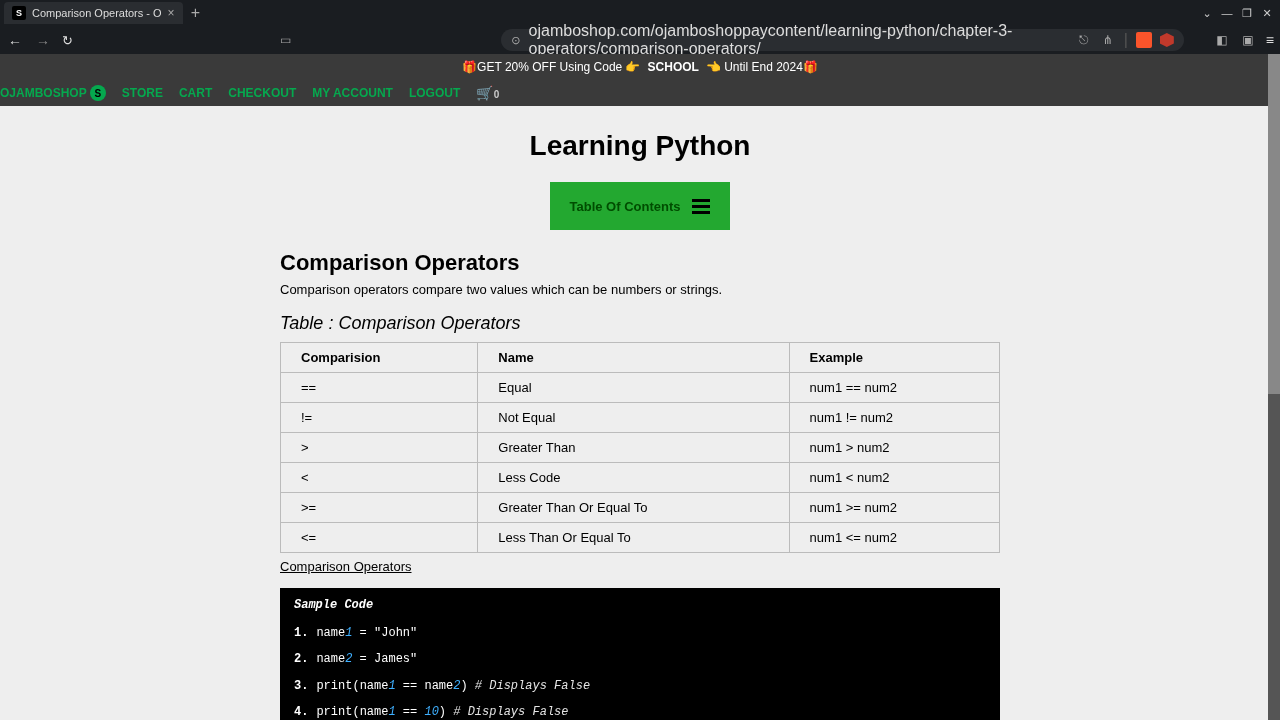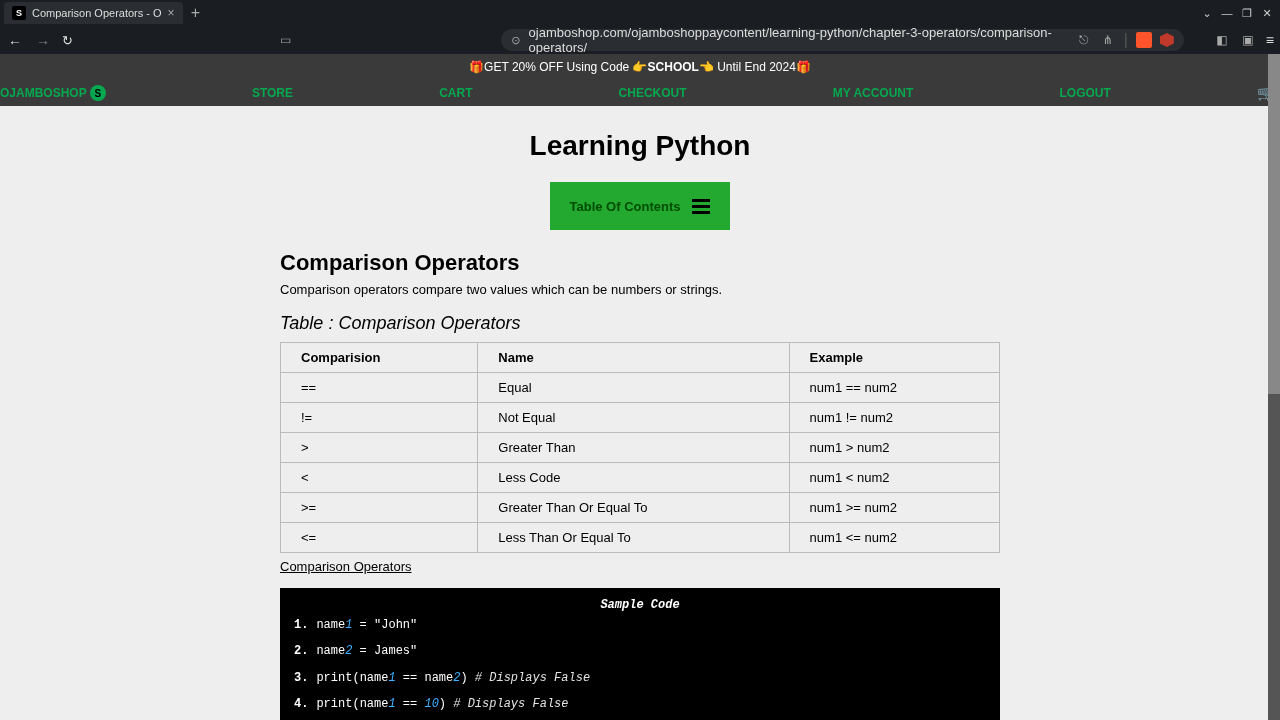--- a/index.html
+++ b/index.html
@@ -16,37 +16,37 @@
 .window-controls { display: flex; gap: 2px; }
 .win-btn { width: 18px; height: 18px; display: flex; align-items: center; justify-content: center; color: #ccc; font-size: 11px; cursor: pointer; }
 
 .nav-bar { height: 28px; background: #1a1d21; display: flex; align-items: center; padding: 0 6px; gap: 10px; }
 .nav-arrow { color: #888; font-size: 14px; cursor: pointer; width: 18px; text-align: center; }
 .nav-arrow.enabled { color: #ddd; }
 .reload { color: #ddd; font-size: 13px; cursor: pointer; width: 18px; }
 .url-bar { flex: 1; display: flex; align-items: center; gap: 8px; background: #2a2d31; border-radius: 12px; height: 22px; padding: 0 10px; margin: 0 10px 0 200px; }
 .bookmark-icon { color: #aaa; font-size: 12px; }
 .site-info { color: #aaa; font-size: 11px; }
-.url { color: #ddd; font-size: 13px; flex: 1; }
+.url { color: #ddd; font-size: 16px; flex: 1; }
 .ext-icons { display: flex; gap: 8px; align-items: center; }
 .ext-icon { width: 16px; height: 16px; display: flex; align-items: center; justify-content: center; color: #aaa; font-size: 12px; }
 .brave-shield { width: 16px; height: 16px; background: #fb542b; border-radius: 2px; position: relative; }
 .brave-red { width: 14px; height: 14px; background: #c0392b; clip-path: polygon(50% 0%, 100% 25%, 100% 75%, 50% 100%, 0% 75%, 0% 25%); }
 .right-icons { display: flex; gap: 10px; align-items: center; margin-left: 10px; }
 .hamburger { color: #ddd; font-size: 14px; cursor: pointer; }
 
 
 .viewport { height: 666px; background: #eeeeee; overflow-y: auto; position: relative; }
 .scrollbar-track { position: absolute; right: 0; top: 0; width: 12px; height: 100%; background: #555; }
 .scrollbar-thumb { position: absolute; right: 0; top: 0; width: 12px; height: 340px; background: #888; }
 
-.top-banner { background: #3a3a3a; height: 26px; display: flex; align-items: center; justify-content: center; font-size: 12px; color: #fff; }
+.top-banner { background: #3a3a3a; height: 26px; display: flex; align-items: center; justify-content: center; font-size: 12px; color: #fff; gap: 7px; }
 .top-banner b { color: #fff; font-weight: bold; }
 
-.site-nav { background: #3a3a3a; height: 26px; display: flex; align-items: center; justify-content: space-between; gap: 16px; font-size: 12px; font-weight: bold; }
+.site-nav { background: #3a3a3a; height: 26px; display: flex; align-items: center; justify-content: flex-start; gap: 16px; font-size: 12px; font-weight: bold; }
 .site-nav a { color: #05a84e; text-decoration: none; }
 .site-logo-chip { width: 16px; height: 16px; background: #05a84e; border-radius: 50%; display: inline-flex; align-items: center; justify-content: center; color: #000; font-size: 10px; font-weight: bold; }
 .cart-icon { color: #05a84e; font-size: 14px; }
 .cart-count { color: #ccc; font-size: 10px; }
 
 .content { width: 720px; margin: 0 auto; padding-top: 24px; color: #000; }
 .page-title { text-align: center; font-size: 28px; font-weight: bold; color: #000; margin-bottom: 20px; }
 .toc-btn { display: flex; align-items: center; justify-content: center; gap: 12px; width: 180px; height: 48px; background: #23a830; color: #004d00; font-weight: bold; font-size: 13px; margin: 0 auto 20px; cursor: pointer; }
 .toc-hamburger { display: flex; flex-direction: column; gap: 3px; }
 .toc-hamburger span { width: 18px; height: 3px; background: #000; }
@@ -54,21 +54,21 @@
 .section-heading { font-size: 22px; font-weight: bold; color: #000; margin-bottom: 6px; }
 .section-desc { font-size: 13px; color: #000; margin-bottom: 16px; }
 .table-caption { font-style: italic; font-size: 18px; color: #000; margin-bottom: 8px; }
 
 table { width: 100%; border-collapse: collapse; margin-bottom: 4px; }
 th, td { border: 1px solid #bbb; padding: 7px 20px; text-align: left; font-size: 13px; color: #000; }
 th { font-weight: bold; background: #eeeeee; }
 .table-link { font-size: 13px; color: #000; text-decoration: underline; margin-bottom: 14px; display: inline-block; }
 
 .code-block { background: #000; color: #fff; font-family: 'Courier New', monospace; font-size: 12px; padding: 10px 14px; }
-.code-title { text-align: center; font-style: italic; font-weight: bold; margin-bottom: 0; }
+.code-title { text-align: left; font-style: italic; font-weight: bold; margin-bottom: 8px; }
 .code-line { display: flex; gap: 8px; line-height: 2.2; }
 .line-num { font-weight: bold; color: #fff; }
 .code-text { color: #fff; }
 .sub-num { color: #3fb0ff; font-style: italic; }
 .paren { color: #fff; }
 .number-lit { color: #3fb0ff; font-style: italic; }
 .comment { color: #e5e5e5; font-style: italic; }
 </style>
 </head>
 <body>

